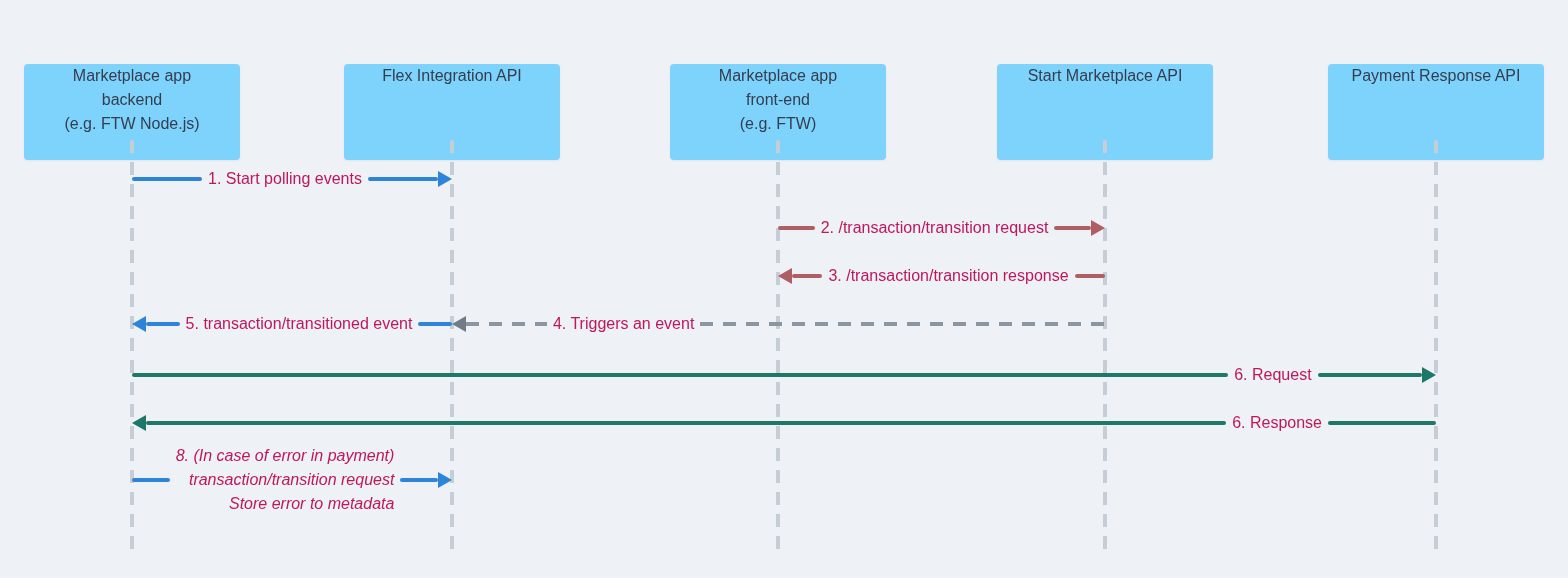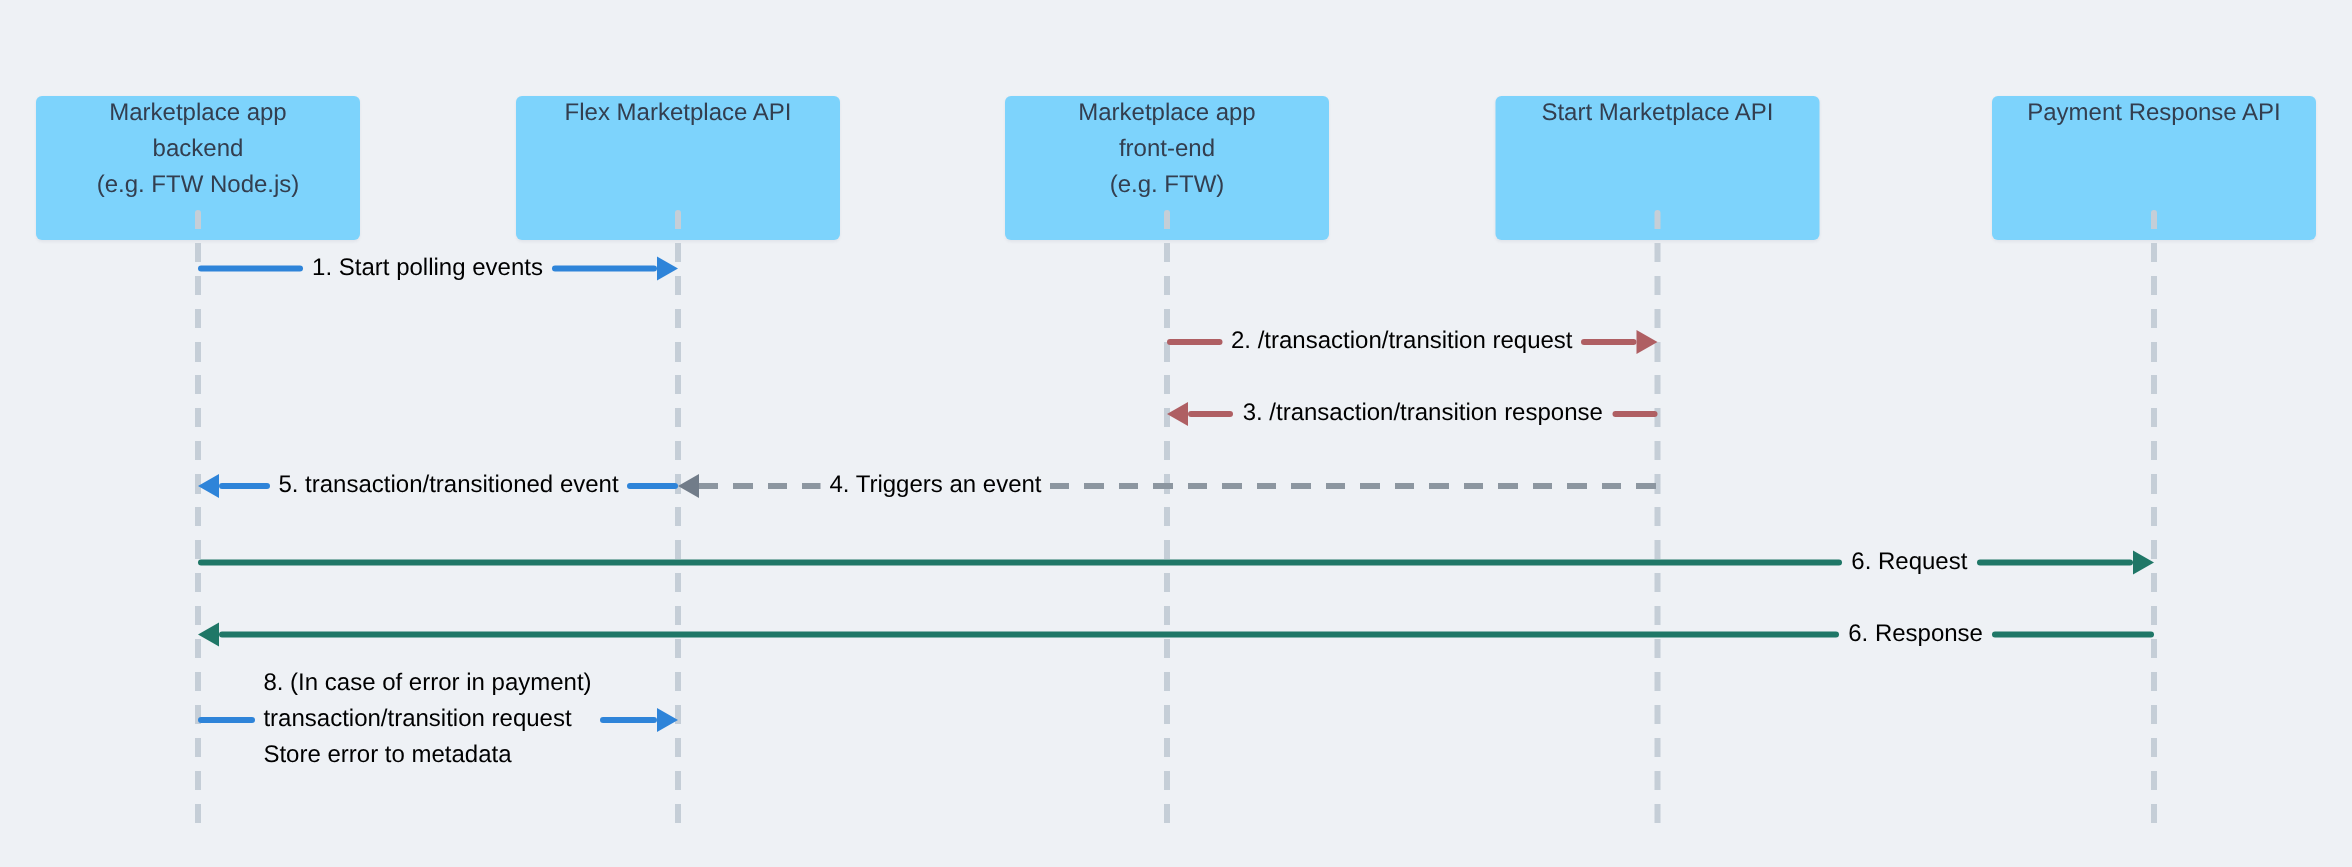--- a/index.html
+++ b/index.html
@@ -59,24 +59,25 @@
     border-radius: 2px;
     flex-grow: 1;
     min-width: 0;
   }
   .msg .lbl {
     margin: 0 6px;
     white-space: nowrap;
     font-size: 16px;
     font-weight: 500;
     line-height: 24px;
-    color: #000000;
+    color: #be185d;
   }
   .msg .lbl.multi {
-    text-align: left;
+    text-align: right;
+    font-style: italic;
   }
   .msg .lbl.multi div {
     line-height: 24px;
   }
   .head {
     width: 0;
     height: 0;
     flex: none;
     border-top: 8px solid transparent;
     border-bottom: 8px solid transparent;
@@ -102,21 +103,21 @@
 <body>
 
 <div class="stage">
 
   <div class="actor" style="left:24px">
     <span class="actor-label">Marketplace app
 backend
 (e.g. FTW Node.js)</span>
   </div>
   <div class="actor" style="left:344px">
-    <span class="actor-label">Flex Marketplace API</span>
+    <span class="actor-label">Flex Integration API</span>
   </div>
   <div class="actor" style="left:670px">
     <span class="actor-label">Marketplace app
 front-end
 (e.g. FTW)</span>
   </div>
   <div class="actor" style="left:997px">
     <span class="actor-label">Start Marketplace API</span>
   </div>
   <div class="actor" style="left:1328px">

